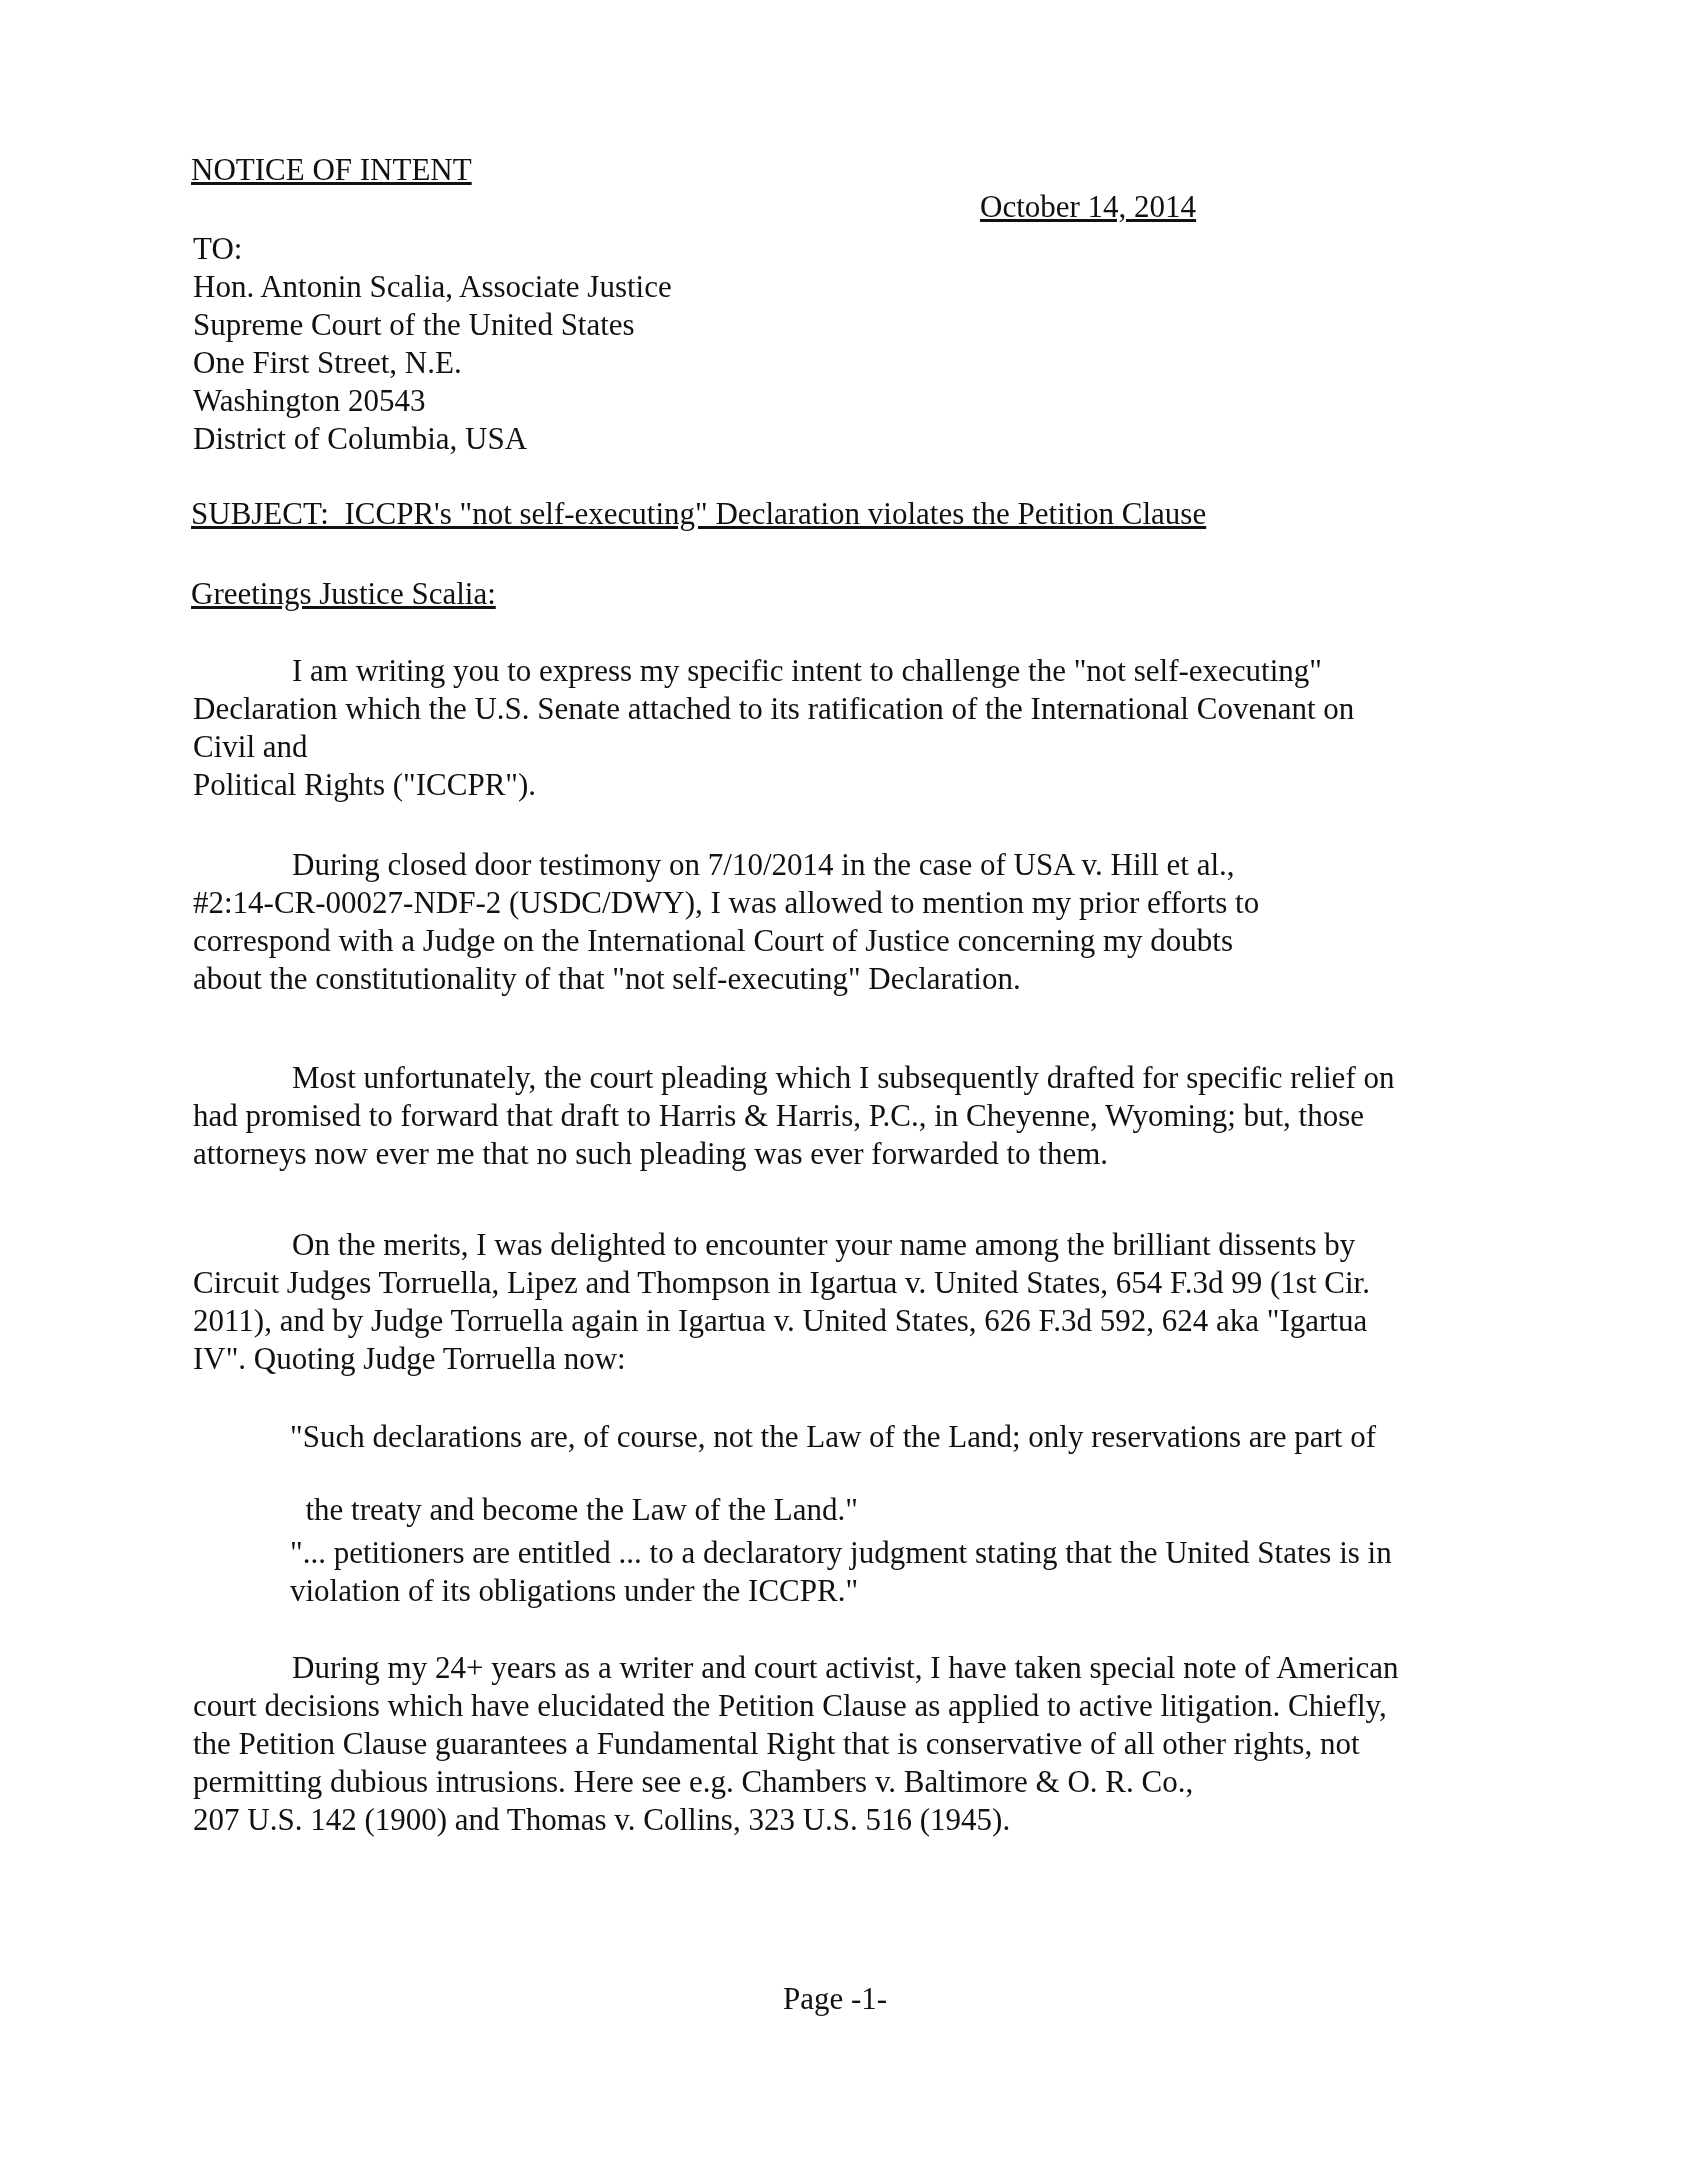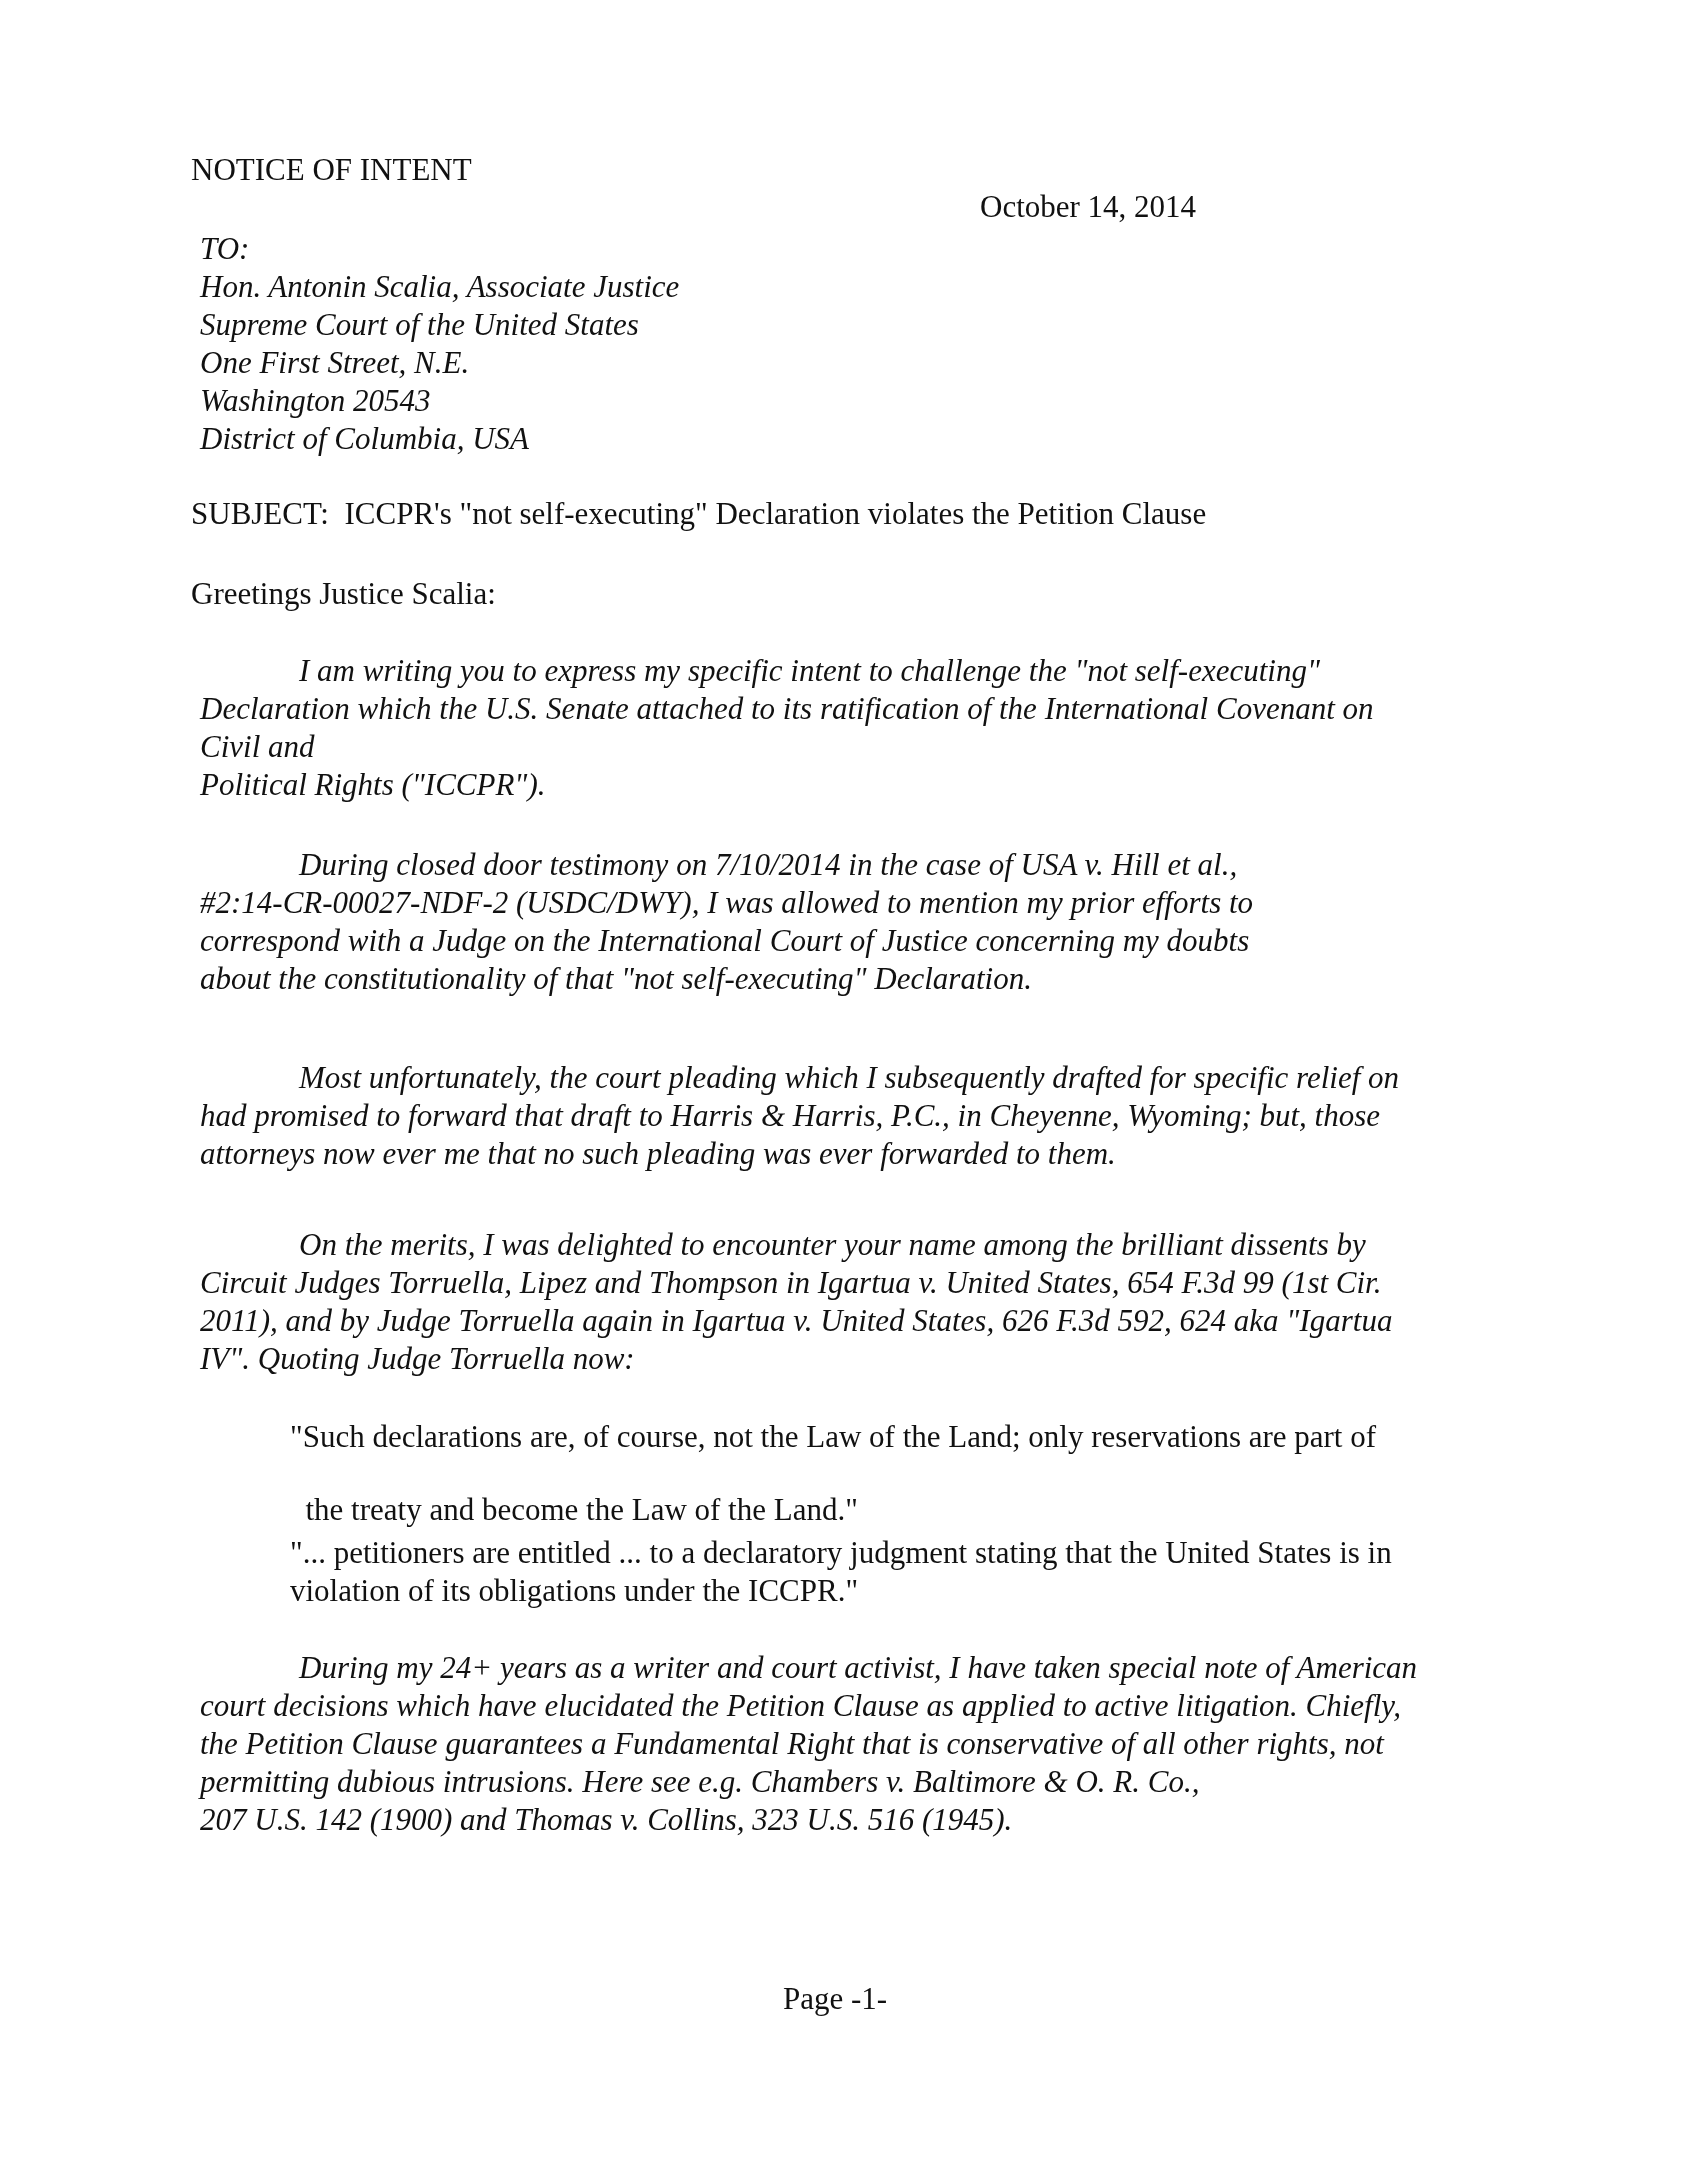--- a/index.html
+++ b/index.html
@@ -3,23 +3,23 @@
 <meta charset="utf-8">
 <style>
   html, body { margin: 0; padding: 0; background: #ffffff; }
   body { width: 1689px; height: 2183px; position: relative; overflow: hidden; }
   .page {
     position: absolute; left: 0; top: 0; width: 1689px; height: 2183px;
     background: #ffffff; color: #111111;
     font-family: "Liberation Serif", "DejaVu Serif", serif;
     font-size: 31px; line-height: 38px;
   }
-  .abs { position: absolute; white-space: nowrap; }
+  .abs { position: absolute; white-space: nowrap; text-decoration: underline; }
   .line { display: block; white-space: nowrap; }
-  .block { position: absolute; left: 200px; font-style: italic; }
+  .block { position: absolute; left: 193px; }
   .quote { position: absolute; left: 290px; }
   .indent { padding-left: 99px; }
   .footer { position: absolute; left: 783px; top: 1980px; }
 </style>
 </head>
 <body>
 
 <div class="page">
 
   <div class="abs" style="left:191px; top:151px;">NOTICE OF INTENT</div>

